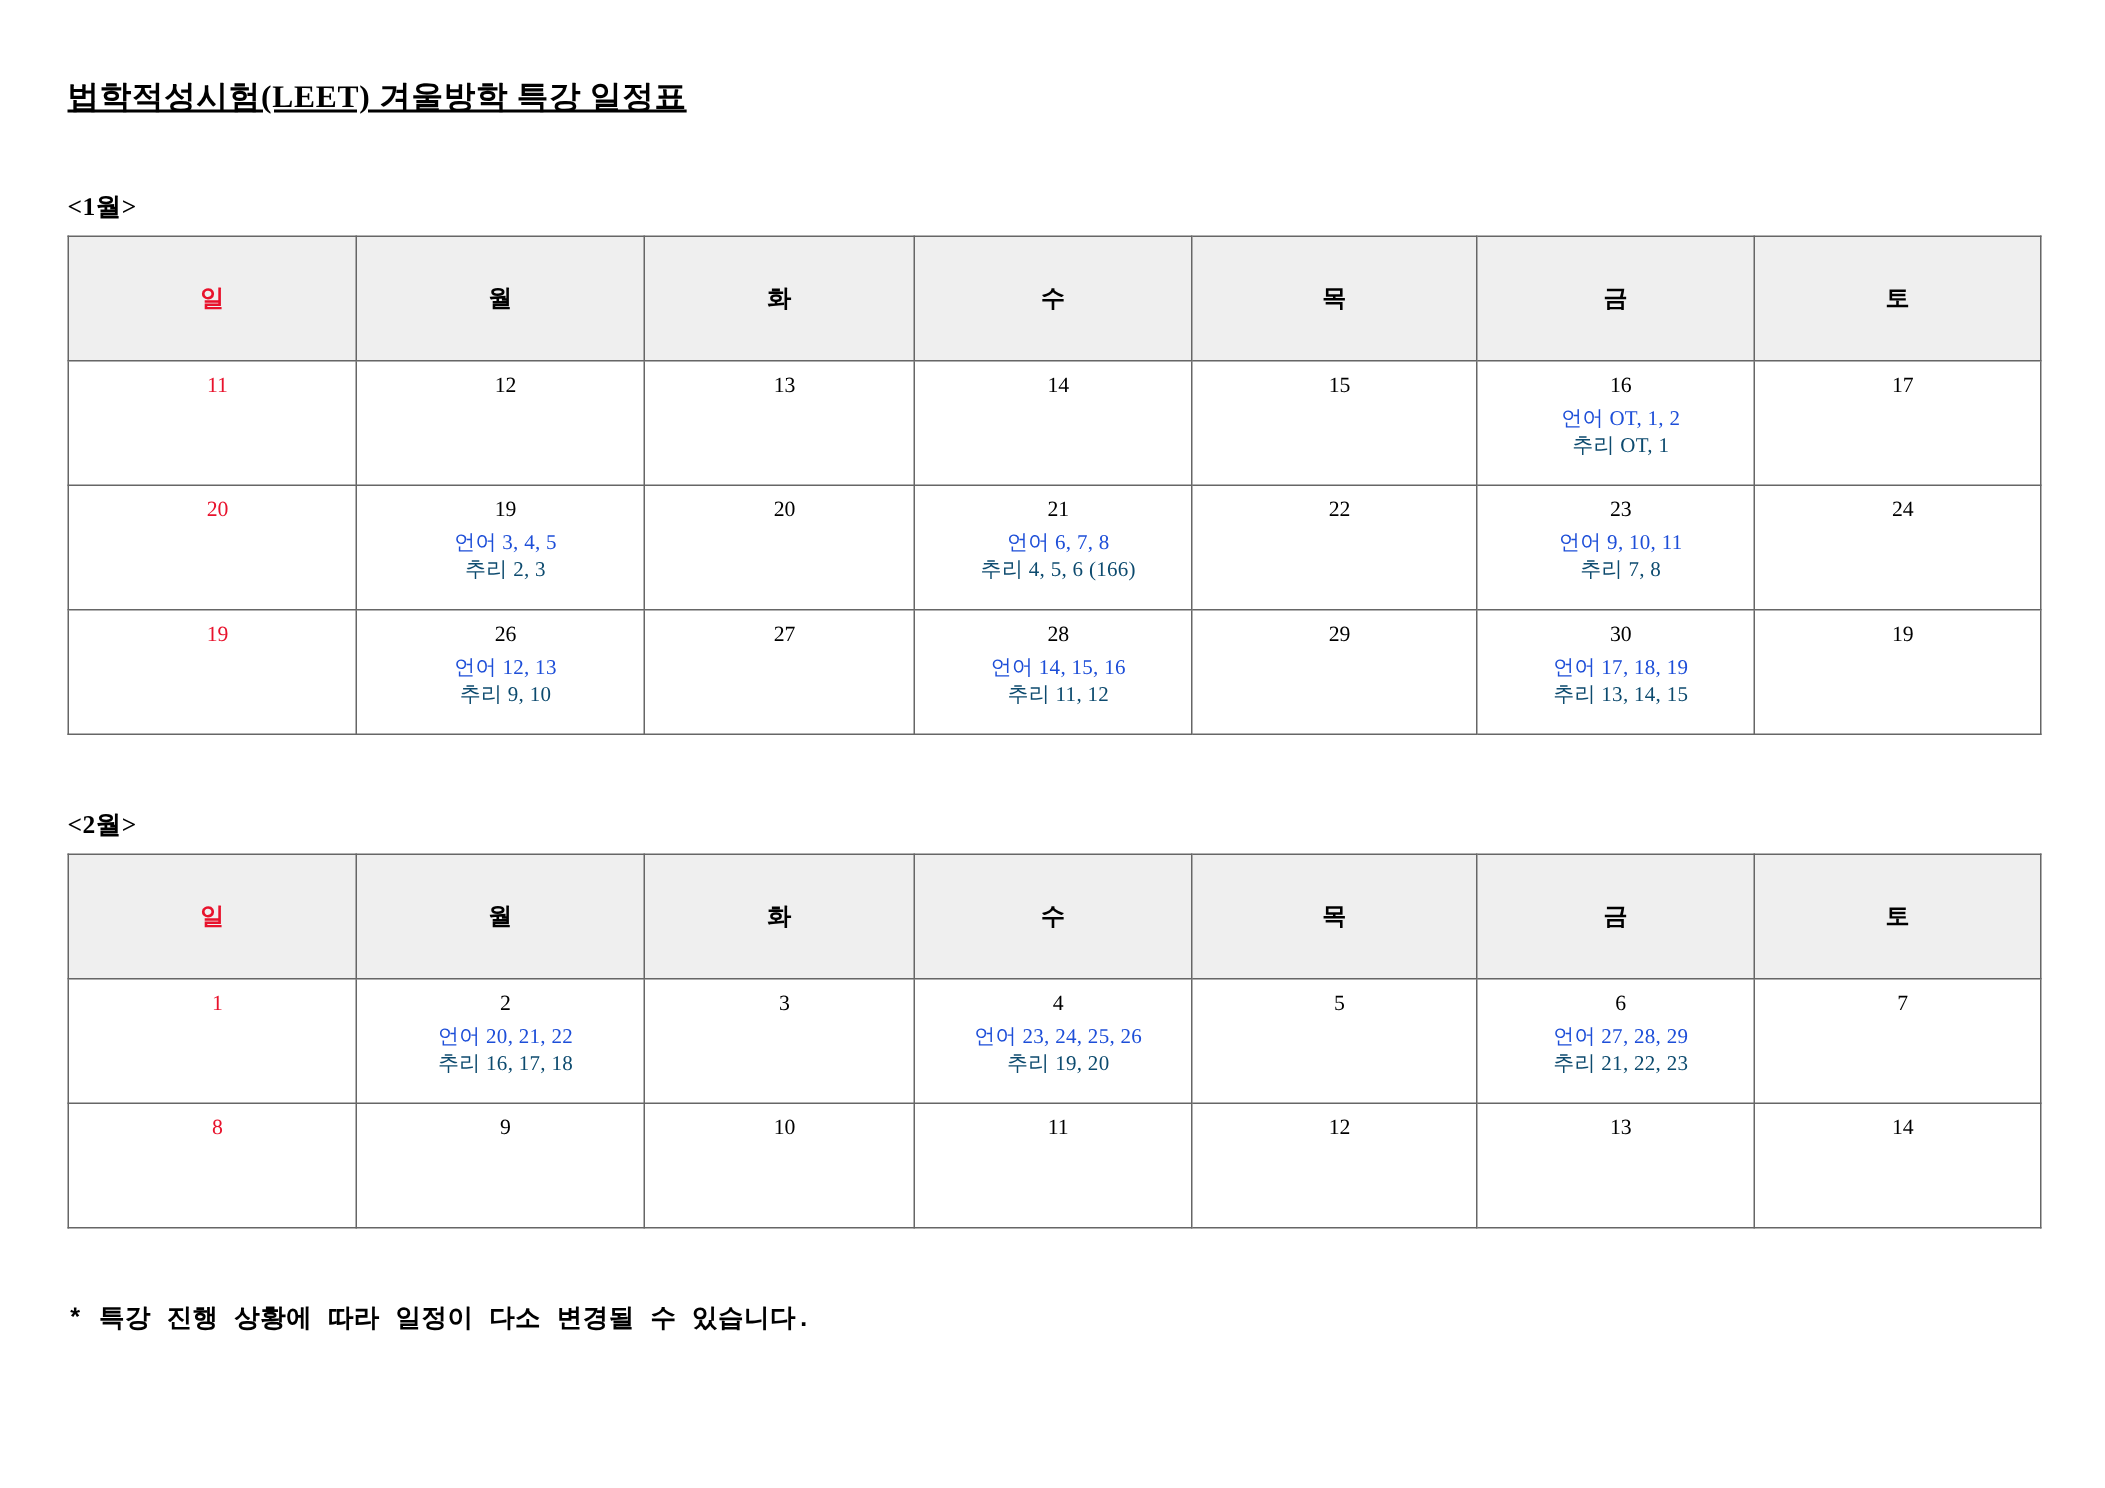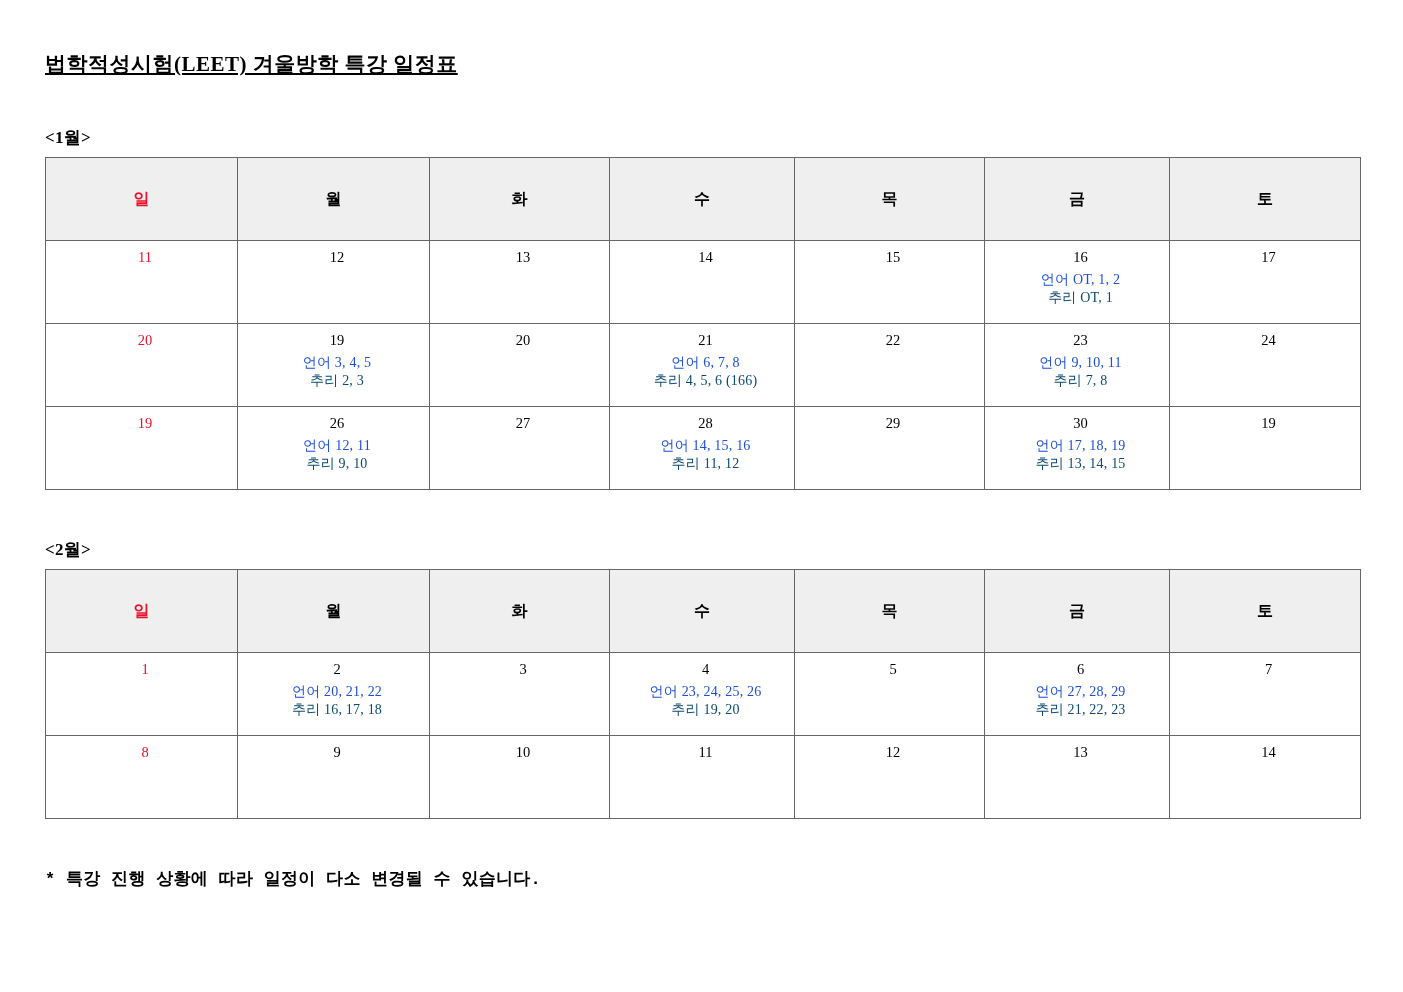--- a/index.html
+++ b/index.html
@@ -188,21 +188,21 @@
               <div class="daynum">24</div>
             </td>
           </tr>
           <tr>
             <td class="day">
               <div class="daynum sun">19</div>
             </td>
             <td class="day">
               <div class="daynum">26</div>
               <div class="events">
-                <div class="ev lang">언어 12, 11</div>
+                <div class="ev lang">언어 12, 13</div>
                 <div class="ev reason">추리 9, 10</div>
               </div>
             </td>
             <td class="day">
               <div class="daynum">27</div>
             </td>
             <td class="day">
               <div class="daynum">28</div>
               <div class="events">
                 <div class="ev lang">언어 14, 15, 16</div>

